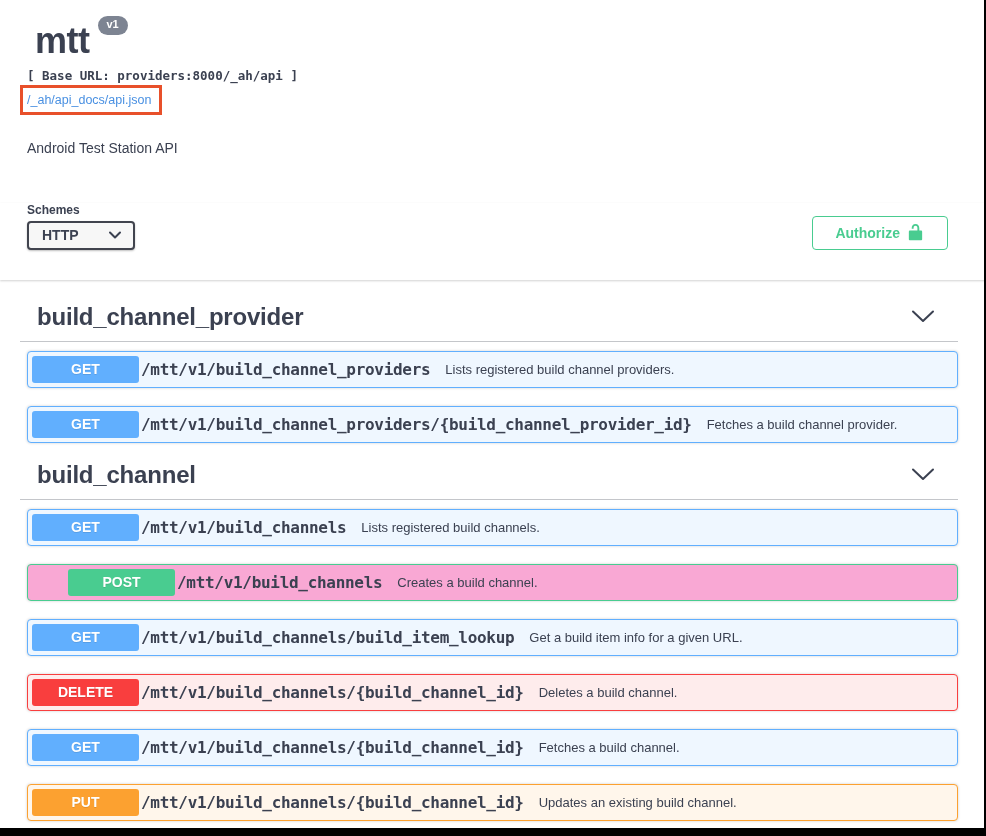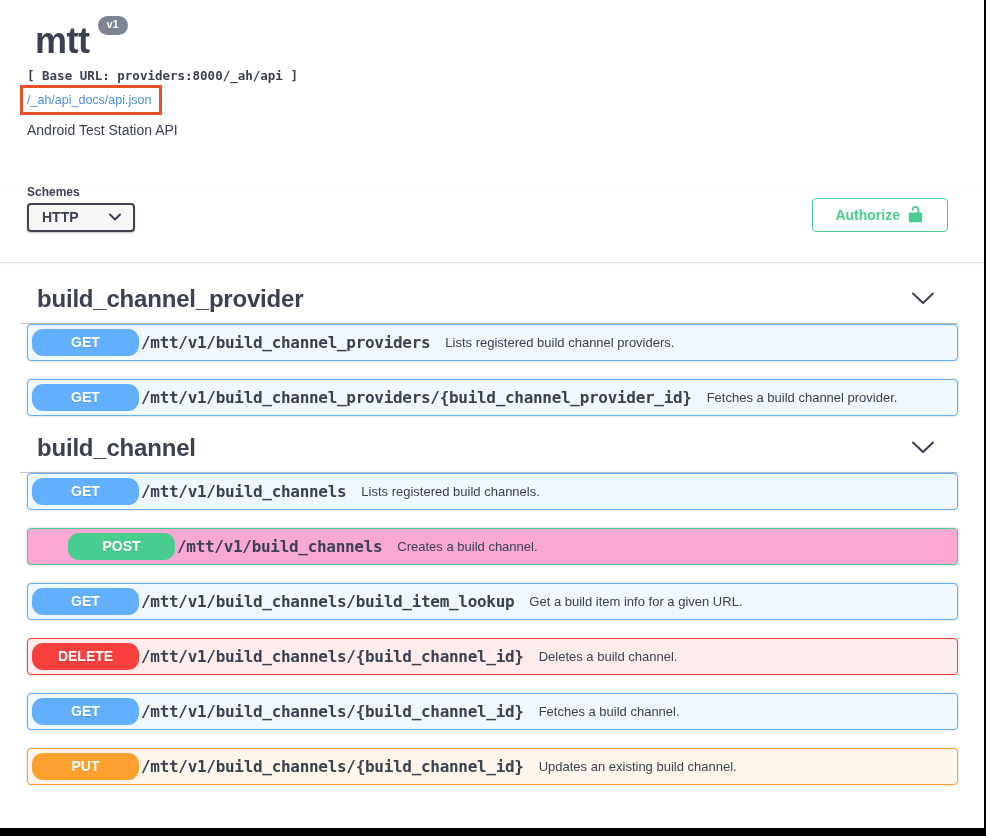--- a/index.html
+++ b/index.html
@@ -24,21 +24,21 @@
     font-size: 11px; font-weight: bold; padding: 3px 9px 4px;
     border-radius: 57px; margin-left: 8px; vertical-align: top;
     position: relative; top: -6px; letter-spacing: 0;
   }
   .base-url {
     font-family: "DejaVu Sans Mono", "Liberation Mono", monospace;
     font-size: 12.5px; margin-top: 7px; font-weight: 600;
   }
   .link-box { display: inline-block; border: 3px solid #e8502a; padding: 2px 8px 4px 4px; margin-top: 2px; margin-left: -7px; }
   .spec-link { color: #4990e2; font-size: 12.5px; text-decoration: none; }
-  .api-desc { font-size: 14px; margin-top: 7px; }
+  .api-desc { font-size: 14px; margin-top: 25px; }
 
   
   .scheme-container {
     margin-top: 47px;
     padding: 0 38px 30px 27px;
     box-shadow: 0 1px 2px 0 rgba(0,0,0,.18);
     display: flex; justify-content: space-between; align-items: flex-end;
     background: #fff;
   }
   .scheme-label { font-size: 12px; font-weight: bold; margin-bottom: 4px; }
@@ -62,38 +62,39 @@
     cursor: pointer;
     margin-bottom: 0;
   }
 
   
   .content { padding: 0 28px 0 20px; margin-top: 23px; }
   .opblock-tag {
     display: flex; justify-content: space-between; align-items: center;
     padding: 0 23px 10px 17px;
     border-bottom: 1px solid rgba(59,65,81,.3);
+    margin-bottom: 9px;
     cursor: pointer;
   }
   .opblock-section + .opblock-section .opblock-tag { margin-top: 9px; }
   .section-title { font-size: 24px; font-weight: bold; margin: 0; letter-spacing: -0.2px; }
   .chevron { display: inline-flex; }
   .ops { margin-left: 7px; }
   .opblock {
     height: 37px;
     border: 1px solid; border-radius: 4px;
     display: flex; align-items: center;
     padding: 0 10px 0 4px;
     margin-bottom: 18px;
     box-shadow: 0 0 3px rgba(0,0,0,.19);
     cursor: pointer;
   }
   .method-badge {
     width: 107px; height: 27px; line-height: 27px;
-    border-radius: 11px; color: #fff;
+    border-radius: 3px; color: #fff;
     font-weight: bold; font-size: 14px; text-align: center;
     text-shadow: 0 1px 0 rgba(0,0,0,.1);
     flex: none;
   }
   .op-path {
     font-family: "DejaVu Sans Mono", "Liberation Mono", monospace;
     font-weight: bold; font-size: 16px; margin-left: 2px;
     letter-spacing: -0.3px; white-space: nowrap;
   }
   .op-desc { font-size: 13px; margin-left: 15px; white-space: nowrap; }

